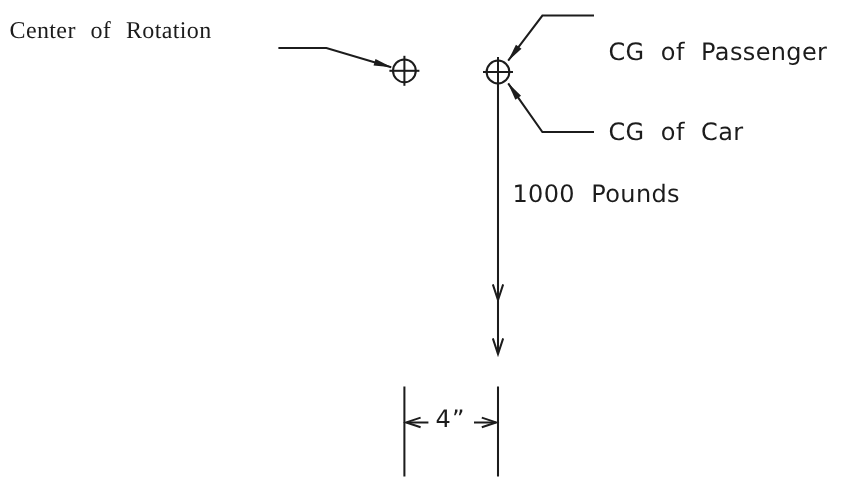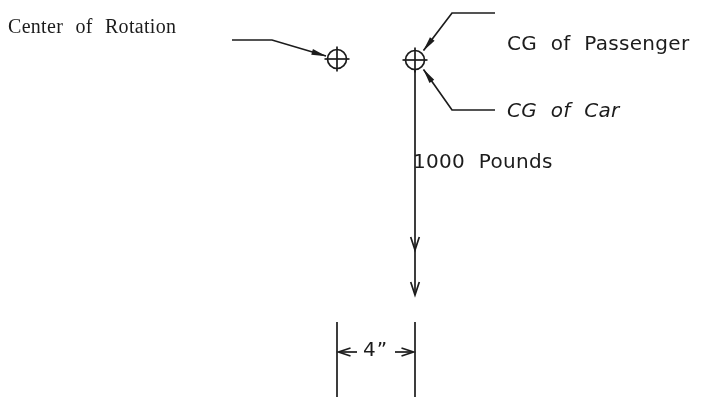--- a/index.html
+++ b/index.html
@@ -83,20 +83,20 @@
       <path d="M350.5,348 L338.5,352 L350.5,356"></path>
       <line x1="395" y1="352" x2="413" y2="352"></line>
       <path d="M401.5,348 L413.5,352 L401.5,356"></path>
     </g>
   </svg>
 
   <div class="label" style="left:8px; top:16px;font-family:Liberation Serif, serif;">Center of Rotation</div>
 
   <div class="label" style="left:507px; top:9px;margin-top:24px;">CG of Passenger</div>
 
-  <div class="label" style="left:507px; top:100px;font-style:italic;">CG of Car</div>
+  <div class="label" style="left:507px; top:100px;">CG of Car</div>
 
-  <div class="label" style="left:413px; top:151px;">1000 Pounds</div>
+  <div class="label" style="left:427px; top:151px;">1000 Pounds</div>
 
 
   <div class="label dim-label" style="left:363px; top:339px;">4”</div>
 
 </div>
 
 </body></html>

